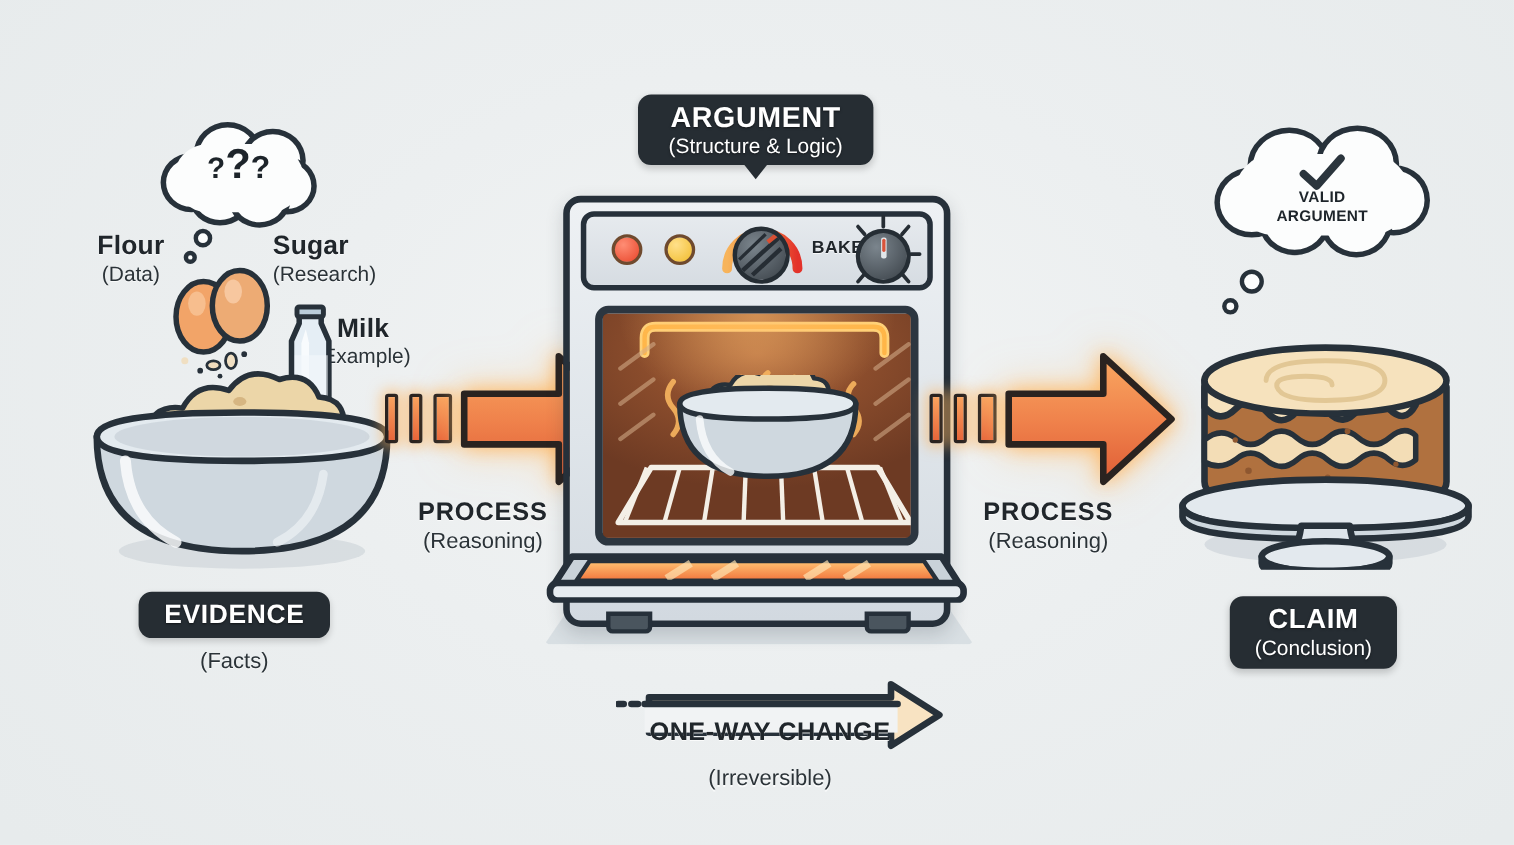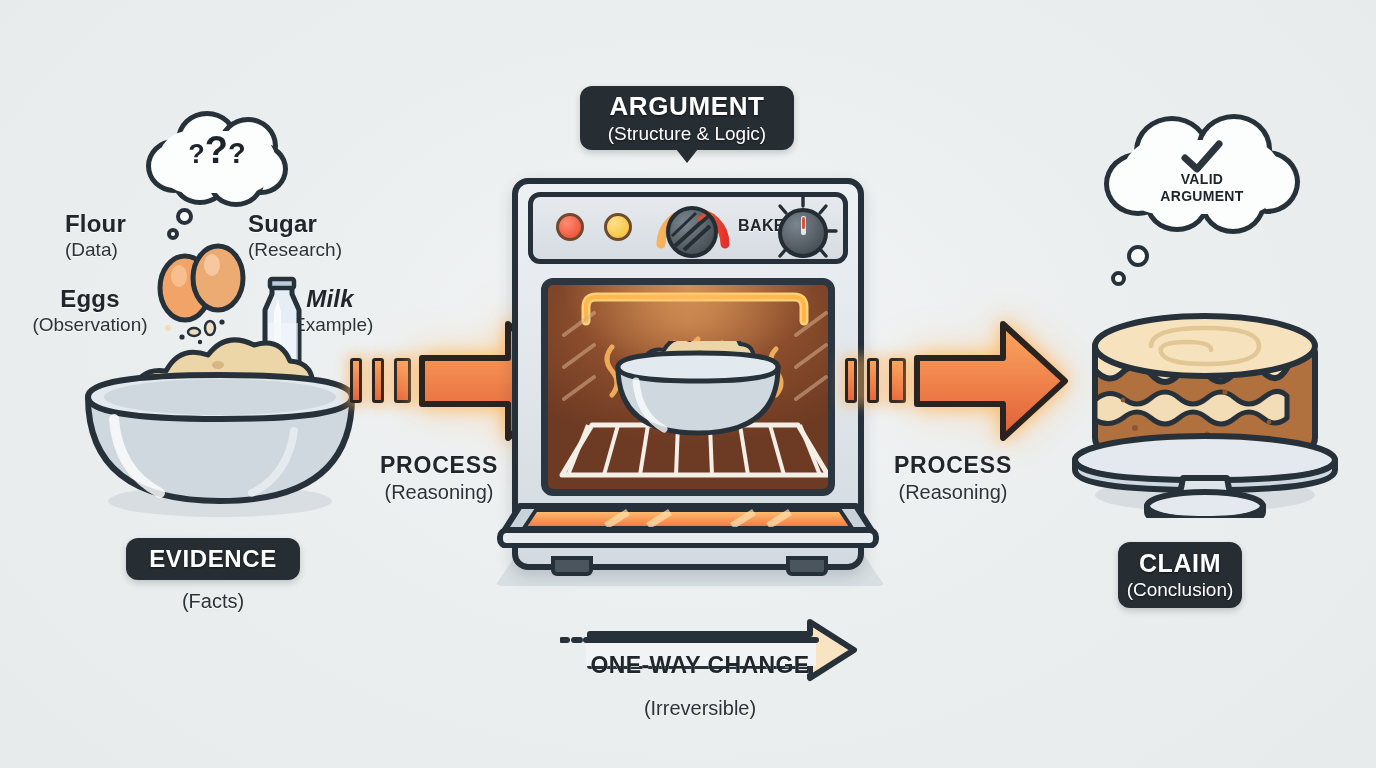--- a/index.html
+++ b/index.html
@@ -96,34 +96,30 @@
     <div class="cbub" style="left:30px;top:50px;width:56px;height:50px;"></div>
     <div class="cbub" style="left:66px;top:52px;width:56px;height:50px;"></div>
     <div class="abs" style="left:16px;top:26px;width:118px;height:62px;background:#fcfdfd;border-radius:40px;"></div>
     <div class="cloudtext" style="top:26px;font-size:34px;">
       <span style="font-size:27px;">?</span><span style="font-size:38px;">?</span><span style="font-size:29px;">?</span>
     </div>
   </div>
   <div class="dot abs" style="left:176px;top:208px;width:17px;height:17px;"></div>
   <div class="dot abs" style="left:167px;top:228px;width:12px;height:12px;"></div>
 
-  <div class="abs" style="left:65px;top:210px;text-align:left;width:78px;">
+  <div class="abs" style="left:80px;top:210px;text-align:center;width:78px;">
     <div class="ttl" style="font-size:24px;">Flour</div>
     <div class="sub" style="font-size:19px;margin-top:1px;">(Data)</div>
   </div>
   <div class="abs" style="left:248px;top:210px;text-align:left;width:104px;">
     <div class="ttl" style="font-size:24px;">Sugar</div>
     <div class="sub" style="font-size:19px;margin-top:1px;">(Research)</div>
   </div>
-  <div class="abs" style="left:30px;top:285px;text-align:center;width:120px;">
-    <div class="ttl" style="font-size:24px;">Eggs</div>
-    <div class="sub" style="font-size:19px;margin-top:1px;">(Observation)</div>
-  </div>
   <div class="abs" style="left:280px;top:285px;text-align:center;width:100px;">
-    <div class="ttl" style="font-size:24px;font-style:italic;">Milk</div>
+    <div class="ttl" style="font-size:24px;">Milk</div>
     <div class="sub" style="font-size:19px;margin-top:1px;">(Example)</div>
   </div>
 
   <svg class="abs" style="left:152px;top:240px;" width="110" height="105" viewBox="0 0 110 105">
     <ellipse cx="33" cy="48" rx="25" ry="32" fill="#f2a468" stroke="#27313a" stroke-width="5"></ellipse>
     <ellipse cx="66" cy="38" rx="25" ry="32" fill="#edab74" stroke="#27313a" stroke-width="5"></ellipse>
     <ellipse cx="27" cy="36" rx="8" ry="11" fill="#f8c79b" opacity=".75"></ellipse>
     <ellipse cx="60" cy="25" rx="8" ry="11" fill="#f9d0ad" opacity=".75"></ellipse>
     <ellipse cx="42" cy="92" rx="6" ry="4" fill="#efdcbe" stroke="#27313a" stroke-width="2.5"></ellipse>
     <ellipse cx="58" cy="88" rx="5" ry="7" fill="#f1e0c3" stroke="#27313a" stroke-width="2.5"></ellipse>
@@ -390,21 +386,21 @@
 
     <ellipse cx="150" cy="172" rx="130" ry="24" fill="#e3e9ee" stroke="#27313a" stroke-width="6"></ellipse>
     <path d="M20 172 q0 20 130 20 q130 0 130 -20 v10 q0 20 -130 20 q-130 0 -130 -20 z" fill="#cfd8df" stroke="#27313a" stroke-width="6" stroke-linejoin="round"></path>
 
     <path d="M128 190 q-4 28 -18 36 h80 q-14 -8 -18 -36 z" fill="#dde4ea" stroke="#27313a" stroke-width="6" stroke-linejoin="round"></path>
 
     <ellipse cx="150" cy="218" rx="58" ry="14" fill="#e3e9ee" stroke="#27313a" stroke-width="6"></ellipse>
     <path d="M92 218 q0 13 58 13 q58 0 58 -13 v6 q0 13 -58 13 q-58 0 -58 -13 z" fill="#cfd8df" stroke="#27313a" stroke-width="6" stroke-linejoin="round"></path>
   </svg>
 
-  <div class="badge abs" style="left:1118px;top:542px;width:124px;height:66px;">
+  <div class="badge abs" style="left:1118px;top:542px;width:152px;height:66px;">
     <span class="b1" style="font-size:25px;">CLAIM</span>
     <span class="b2" style="font-size:19px;margin-top:1px;">(Conclusion)</span>
   </div>
 
   <svg class="abs" style="left:560px;top:618px;" width="300" height="70" viewBox="0 0 300 70">
     <path d="M30 16 H250 V4 L294 32 L250 60 V48 H30 Z" fill="#f8e3c2" stroke="#27313a" stroke-width="6" stroke-linejoin="round"></path>
     <rect x="26" y="22" width="230" height="26" fill="#f1f3f4"></rect>
     <line x1="26" y1="22" x2="256" y2="22" stroke="#27313a" stroke-width="6" stroke-linecap="round"></line>
     <line x1="14" y1="22" x2="20" y2="22" stroke="#27313a" stroke-width="6" stroke-linecap="round"></line>
     <line x1="2" y1="22" x2="7" y2="22" stroke="#27313a" stroke-width="6" stroke-linecap="round"></line>

